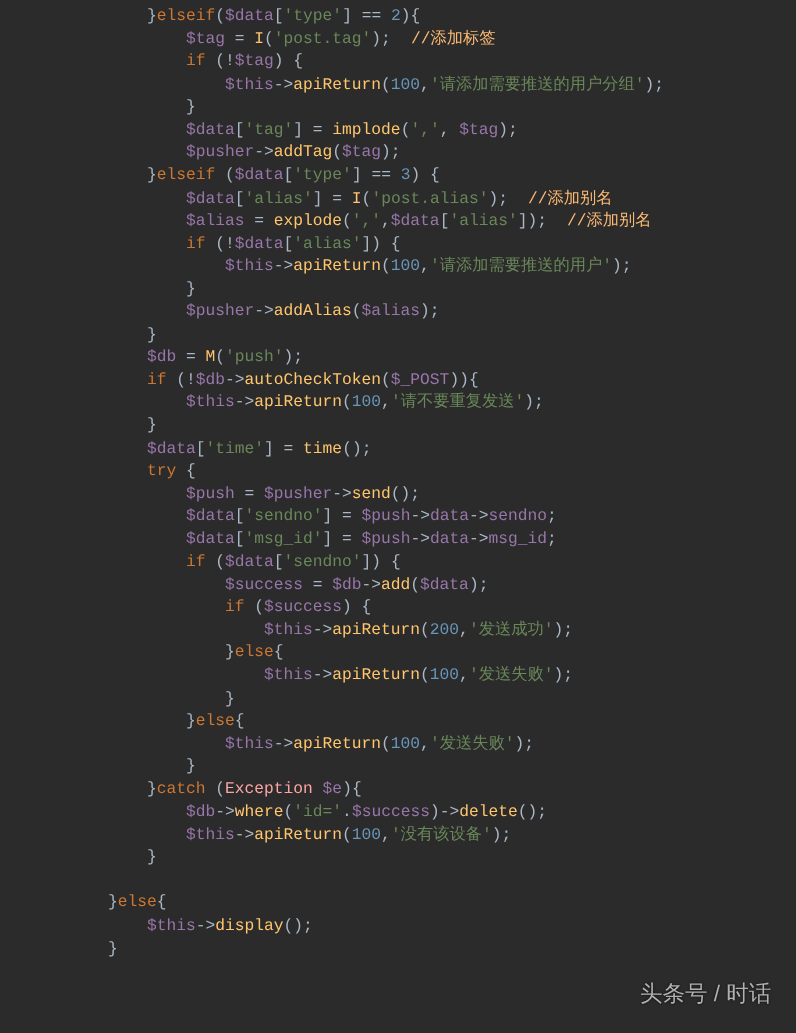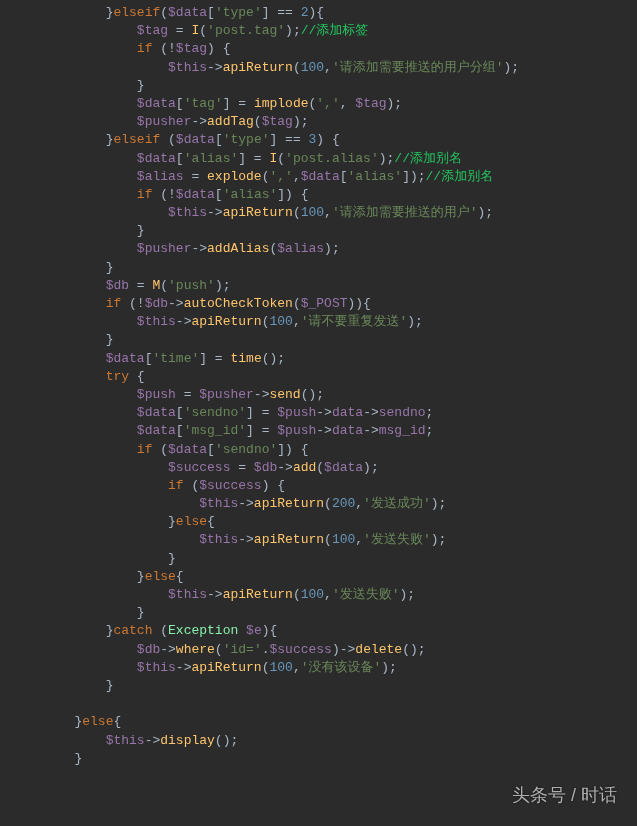--- a/index.html
+++ b/index.html
@@ -8,34 +8,34 @@
       font-family: Consolas, 'Courier New', monospace;
       font-size: 13px;
       line-height: 1.4;
       color: #a9b7c6;
       width: 637px;
       height: 826px;
       overflow: hidden;
       position: relative;
     }
     .code-area {
-      padding: 4px 4px;
+      padding: 4px 16px;
       white-space: pre;
     }
     .line {
       padding: 0 8px;
     }
     .kw { color: #cc7832; }
     .str { color: #6a8759; }
     .num { color: #6897bb; }
     .var { color: #9876aa; }
     .func { color: #ffc66d; }
-    .comment { color: #22c55e; }
+    .comment { color: #fdba74; margin-left: 16px; }
     .punc { color: #a9b7c6; }
-    .const { color: #86efac; text-align: right; }
+    .const { color: #fca5a5; text-align: right; }
     .watermark {
       position: absolute;
       bottom: 18px;
       right: 20px;
       color: #c8c8c8;
       font-family: sans-serif;
       font-size: 18px;
       opacity: 0.85;
       text-shadow: 0 0 2px #000;
     }

